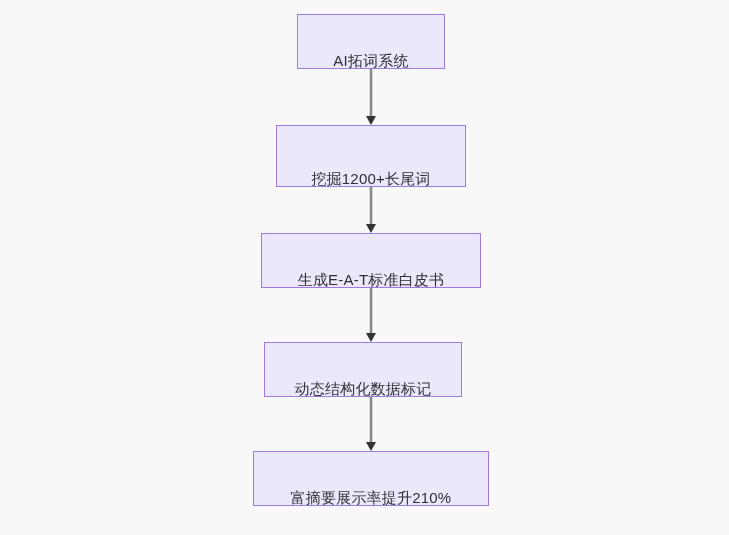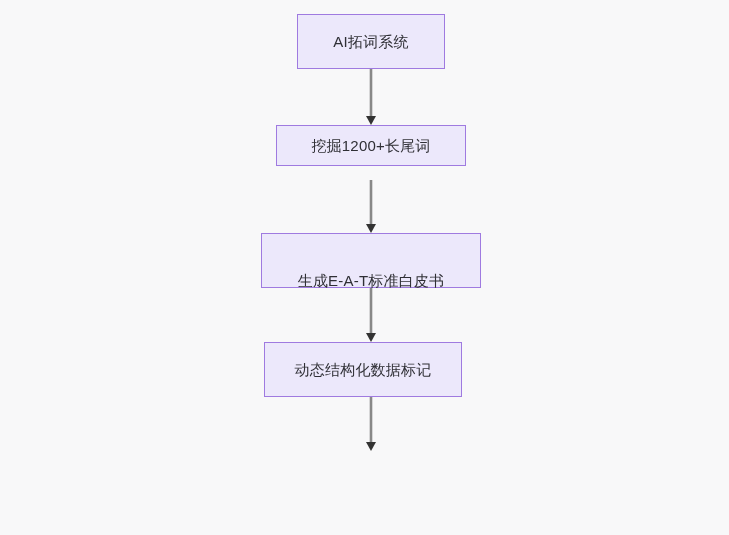--- a/index.html
+++ b/index.html
@@ -18,21 +18,21 @@
     position: relative;
     width: 729px;
     height: 535px;
   }
   .node {
     position: absolute;
     box-sizing: border-box;
     background: #ece8fb;
     border: 1.6px solid #9f7ae0;
     display: flex;
-    align-items: center;
+    align-items: flex-end;
     justify-content: center;
     border-radius: 0px;
   }
   .node-label {
     color: #2f2f35;
     font-size: 15px;
     line-height: 1;
     letter-spacing: 0.2px;
     white-space: nowrap;
     text-align: center;
@@ -72,26 +72,29 @@
       <svg width="24" height="54" viewBox="0 0 24 54">
         <line x1="12" y1="0" x2="12" y2="46.5" stroke="#888888" stroke-width="2.6"></line>
         <polygon points="7,45 17,45 12,54" fill="#333333"></polygon>
       </svg>
     </div>
 
   <div class="node" id="node-0" style="left: 297px; top: 14px; width: 148px; height: 55px; background: rgb(236, 232, 251); border-color: rgb(159, 122, 224);">
     <span class="node-label" style="color: rgb(47, 47, 53);">AI拓词系统</span>
   </div>
 
-  <div class="node" id="node-1" style="left: 276px; top: 125px; width: 190px; height: 41px; background: rgb(236, 232, 251); border-color: rgb(159, 122, 224);">
+  <div class="node" id="node-1" style="left: 276px; top: 125px; width: 190px; height: 62px; background: rgb(236, 232, 251); border-color: rgb(159, 122, 224);">
     <span class="node-label" style="color: rgb(47, 47, 53);">挖掘1200+长尾词</span>
   </div>
 
   <div class="node" id="node-2" style="left: 261px; top: 233px; width: 220px; height: 55px; background: rgb(236, 232, 251); border-color: rgb(159, 122, 224);">
     <span class="node-label" style="color: rgb(47, 47, 53); margin-top: 39px;">生成E-A-T标准白皮书</span>
   </div>
 
   <div class="node" id="node-3" style="left: 264px; top: 342px; width: 198px; height: 55px; background: rgb(236, 232, 251); border-color: rgb(159, 122, 224);">
     <span class="node-label" style="color: rgb(47, 47, 53);">动态结构化数据标记</span>
   </div>
 
+  <div class="node" id="node-4" style="left: 253px; top: 451px; width: 236px; height: 55px; background: rgb(236, 232, 251); border-color: rgb(159, 122, 224);">
+    <span class="node-label" style="color: rgb(47, 47, 53);">富摘要展示率提升210%</span>
+  </div>
 
 </div>
 
 </body></html>

